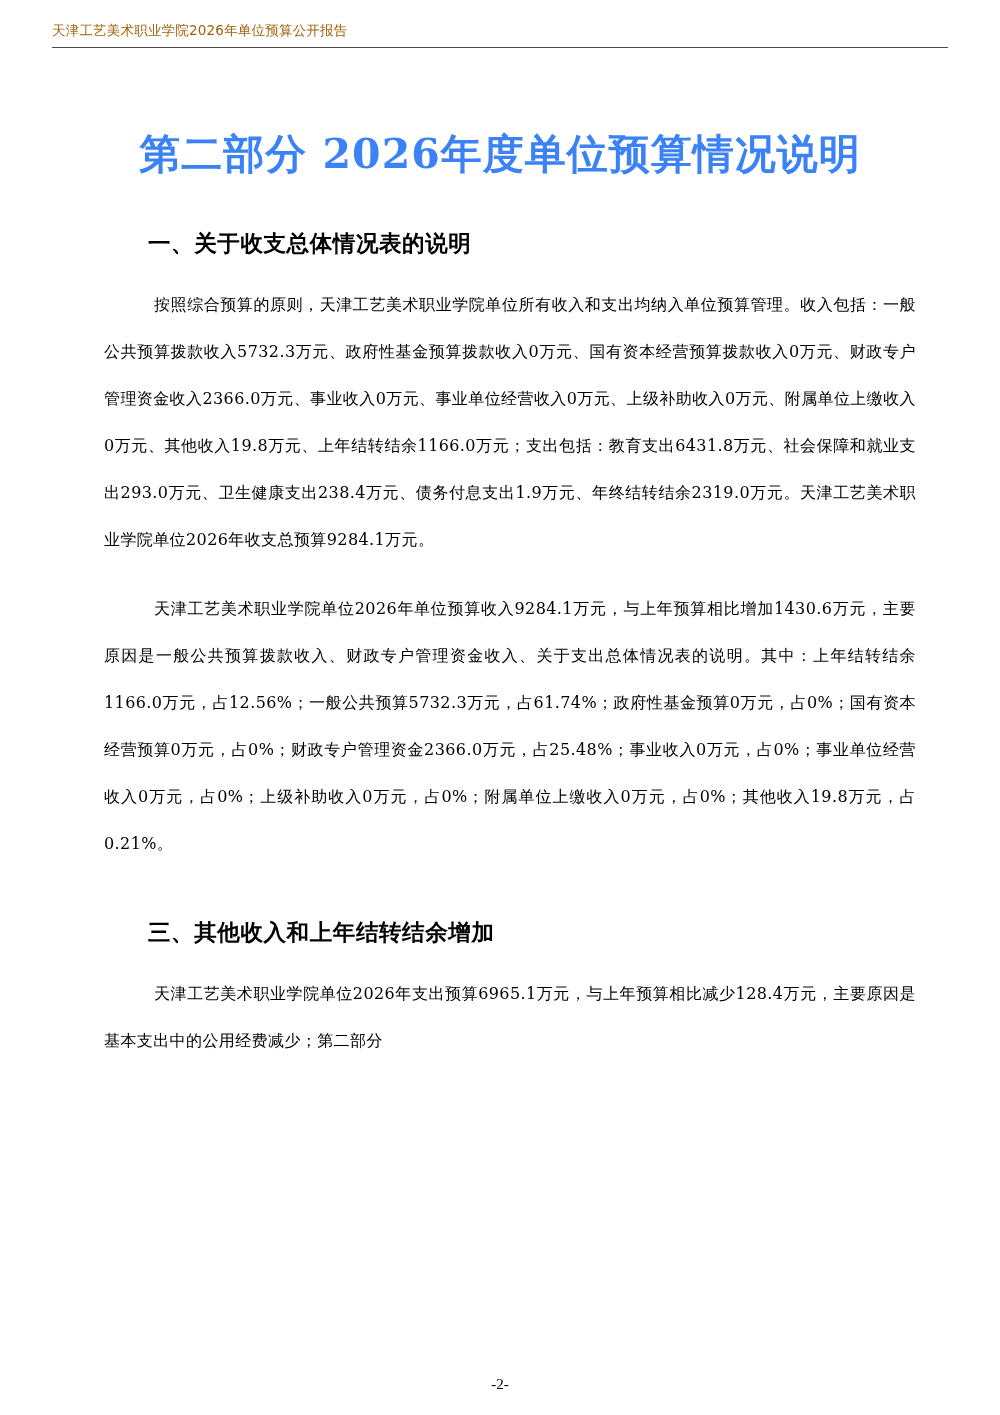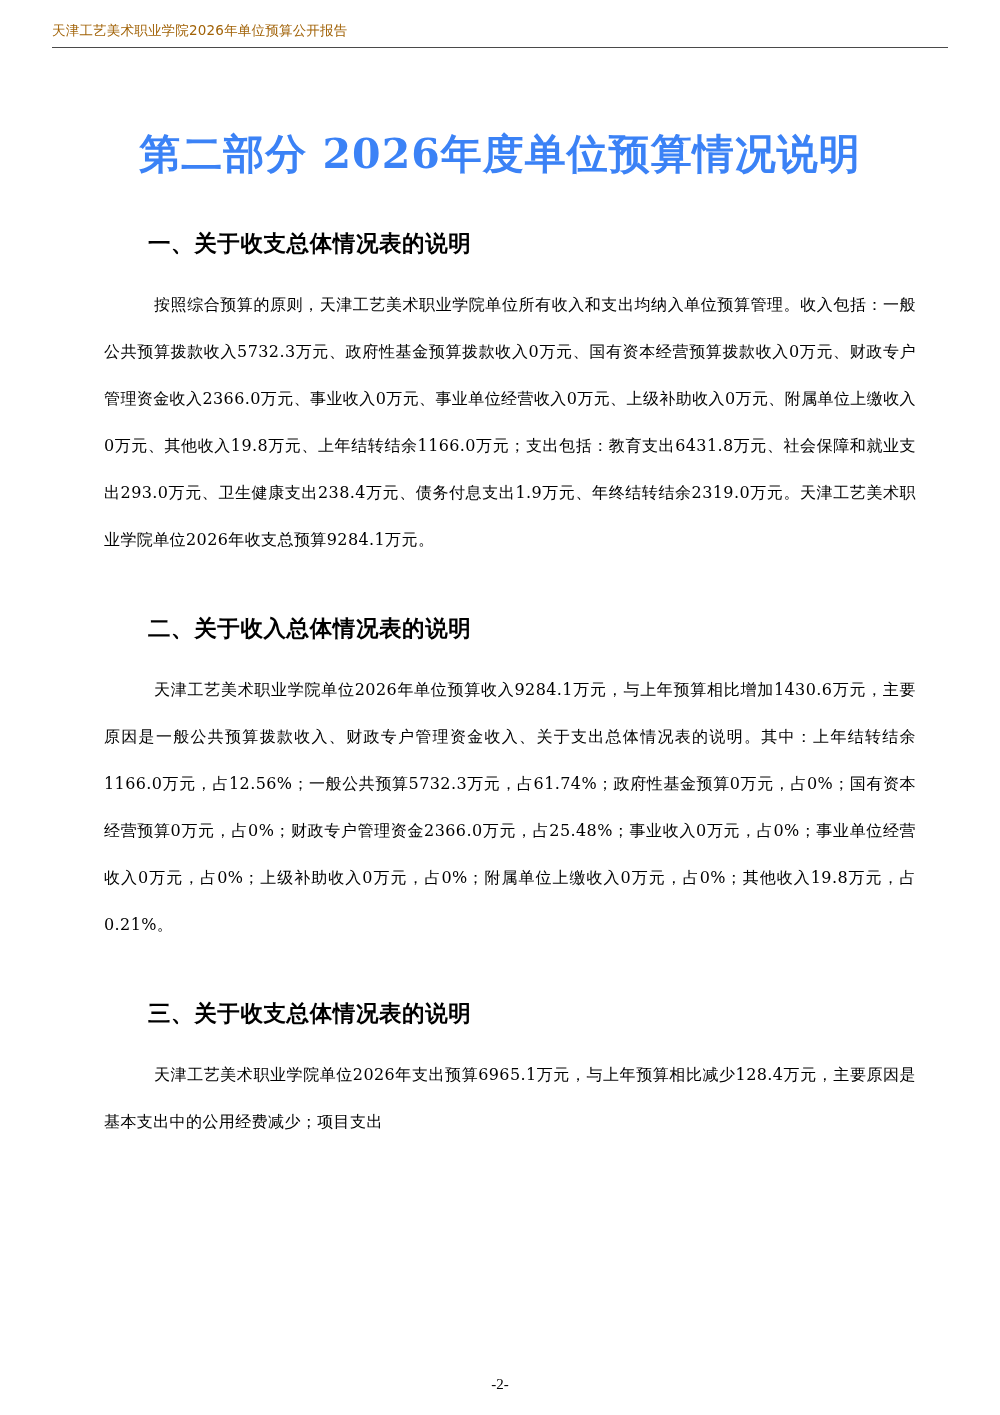--- a/index.html
+++ b/index.html
@@ -90,23 +90,22 @@
 
   <div class="header">天津工艺美术职业学院2026年单位预算公开报告</div>
 
   <h1 class="doc-title">第二部分 2026年度单位预算情况说明</h1>
 
   <div class="body-area">
 
     <h2 class="section-heading h-1">一、关于收支总体情况表的说明</h2>
     <p class="para">按照综合预算的原则，天津工艺美术职业学院单位所有收入和支出均纳入单位预算管理。收入包括：一般公共预算拨款收入5732.3万元、政府性基金预算拨款收入0万元、国有资本经营预算拨款收入0万元、财政专户管理资金收入2366.0万元、事业收入0万元、事业单位经营收入0万元、上级补助收入0万元、附属单位上缴收入0万元、其他收入19.8万元、上年结转结余1166.0万元；支出包括：教育支出6431.8万元、社会保障和就业支出293.0万元、卫生健康支出238.4万元、债务付息支出1.9万元、年终结转结余2319.0万元。天津工艺美术职业学院单位2026年收支总预算9284.1万元。</p>
 
-    <h2 class="section-heading h-2">二、关于收入总体情况表的说明</h2>
     <p class="para">天津工艺美术职业学院单位2026年单位预算收入9284.1万元，与上年预算相比增加1430.6万元，主要原因是一般公共预算拨款收入、财政专户管理资金收入、关于支出总体情况表的说明。其中：上年结转结余1166.0万元，占12.56%；一般公共预算5732.3万元，占61.74%；政府性基金预算0万元，占0%；国有资本经营预算0万元，占0%；财政专户管理资金2366.0万元，占25.48%；事业收入0万元，占0%；事业单位经营收入0万元，占0%；上级补助收入0万元，占0%；附属单位上缴收入0万元，占0%；其他收入19.8万元，占0.21%。</p>
 
-    <h2 class="section-heading h-3">三、关于收支总体情况表的说明</h2>
-    <p class="para">天津工艺美术职业学院单位2026年支出预算6965.1万元，与上年预算相比减少128.4万元，主要原因是基本支出中的公用经费减少；项目支出</p>
+    <h2 class="section-heading h-3">三、其他收入和上年结转结余增加</h2>
+    <p class="para">天津工艺美术职业学院单位2026年支出预算6965.1万元，与上年预算相比减少128.4万元，主要原因是基本支出中的公用经费减少；第二部分</p>
 
   </div>
 
   <div class="page-number">-2-</div>
 
 </div>
 
 </body></html>

